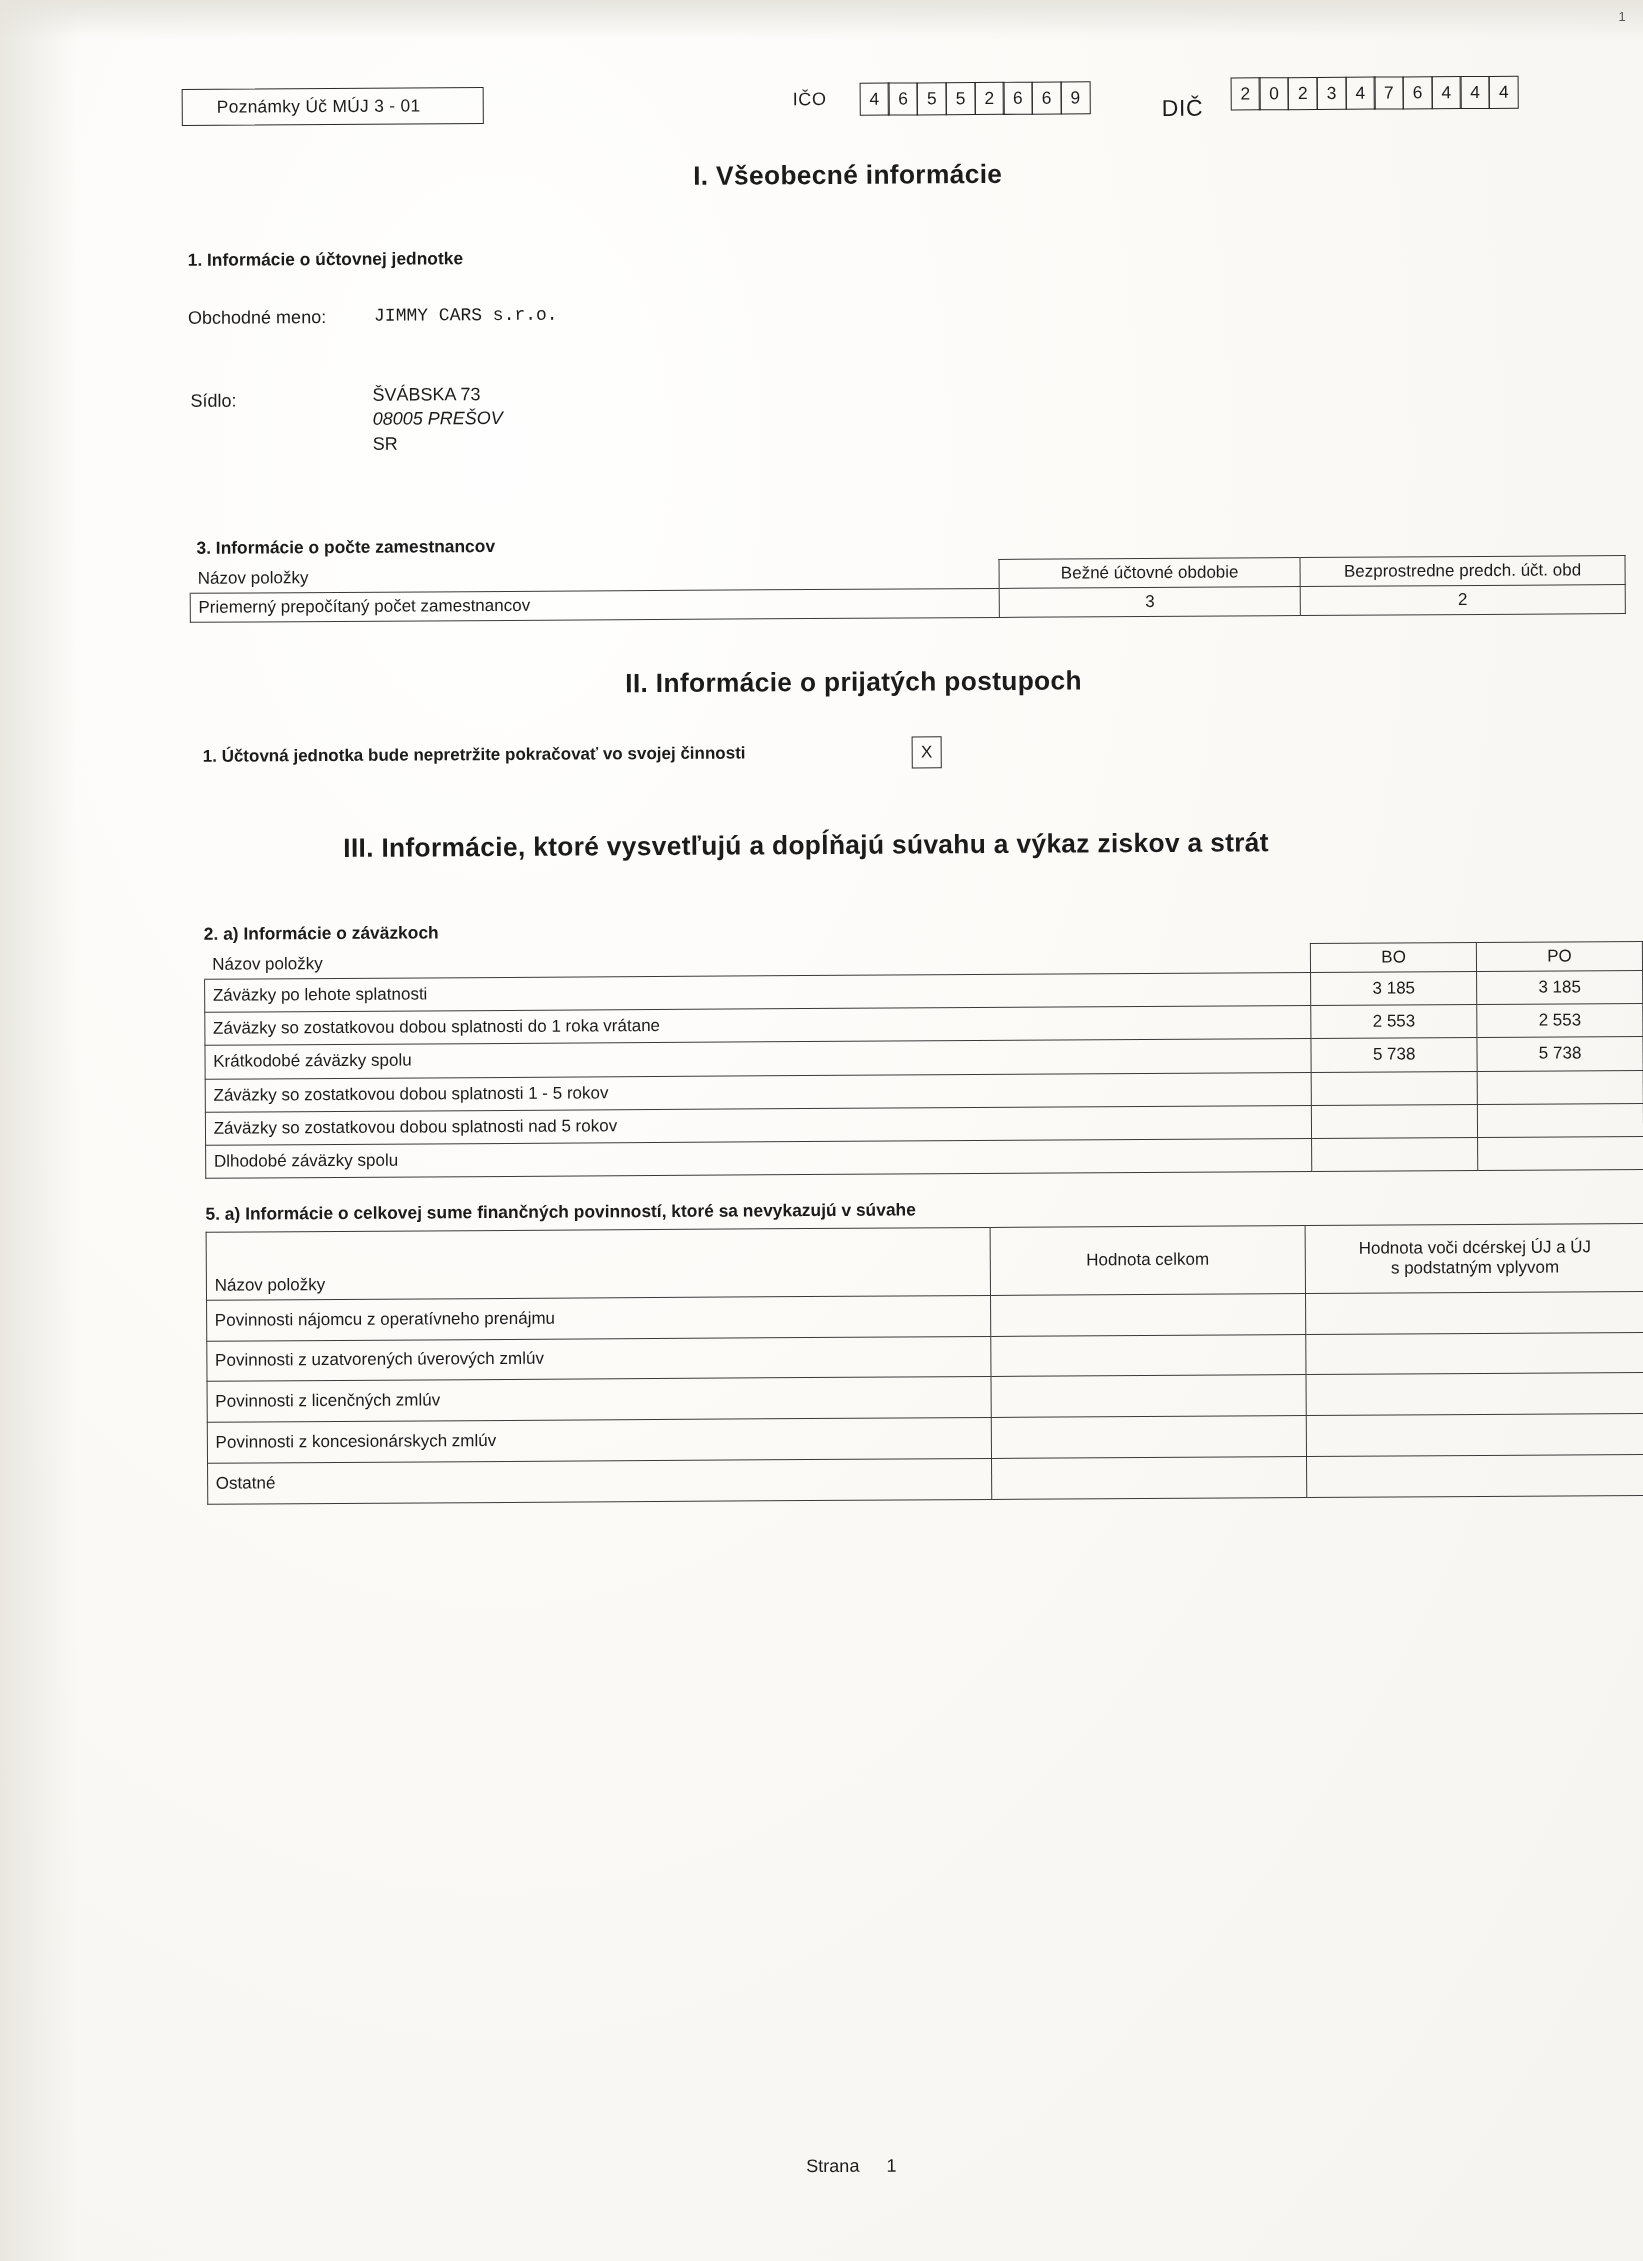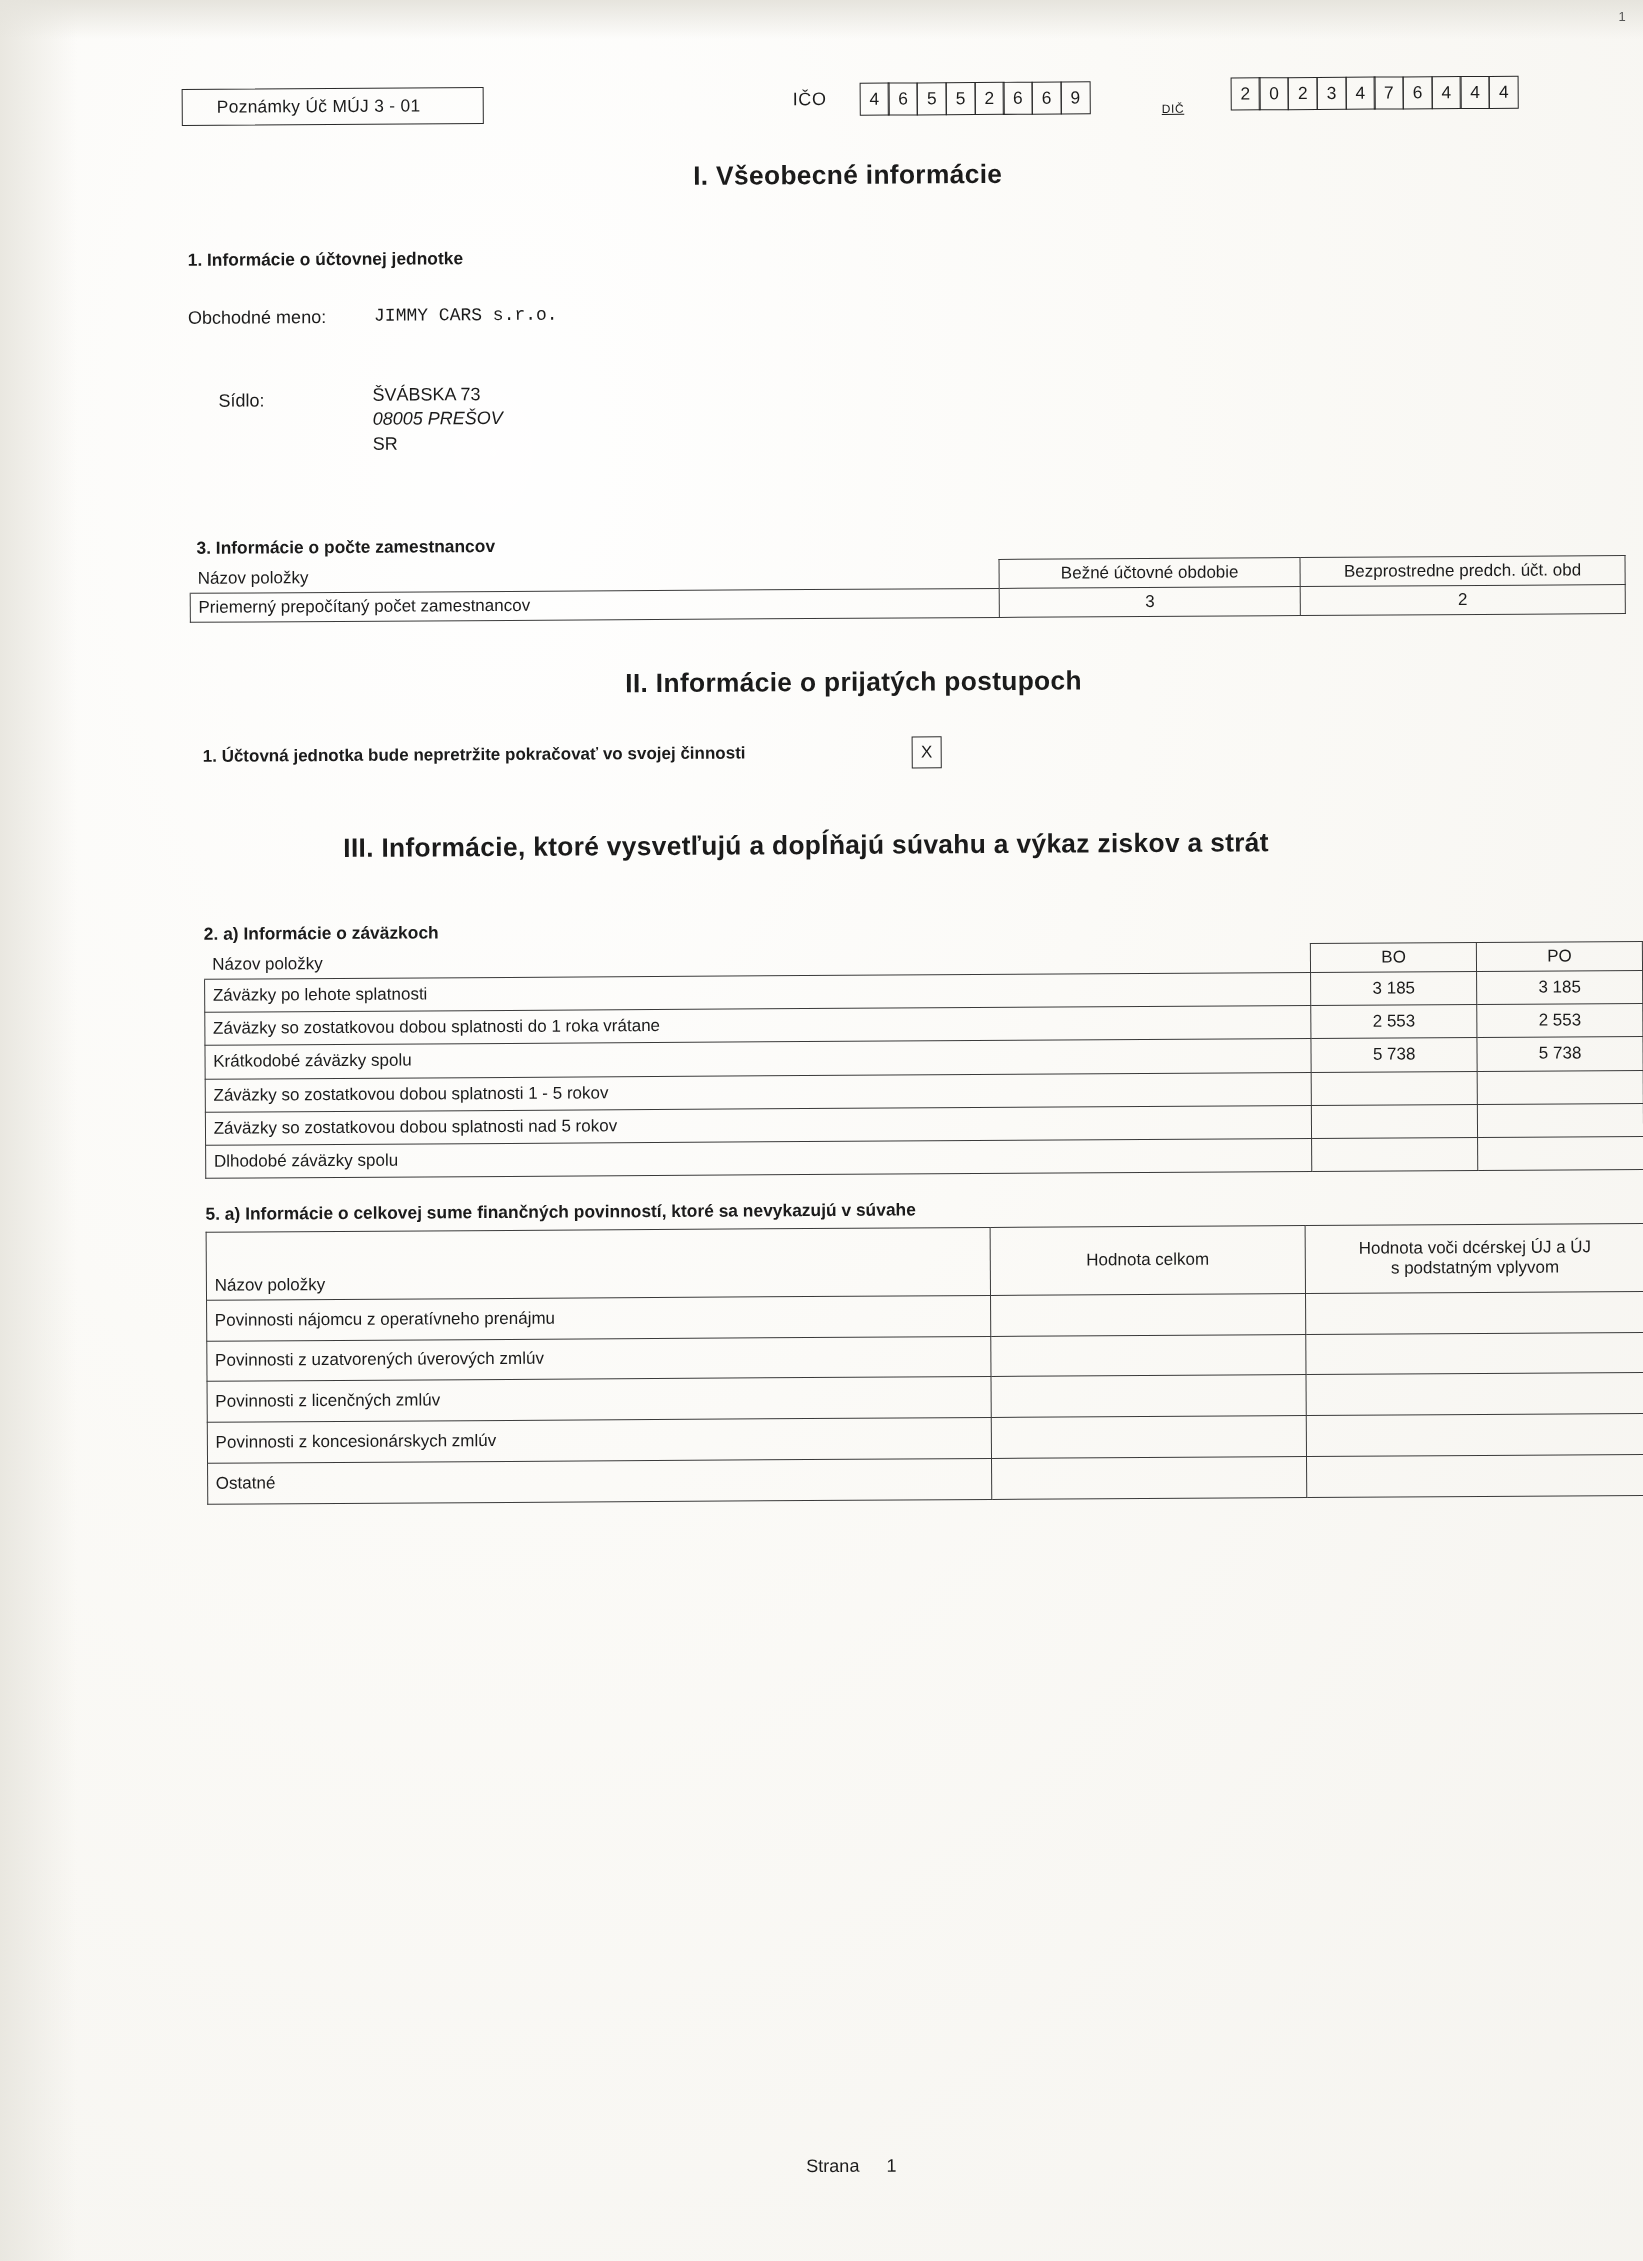--- a/index.html
+++ b/index.html
@@ -54,22 +54,22 @@
     padding-left: 34px;
     box-sizing: border-box;
     font-size: 17.4px;
     letter-spacing: 0.3px;
   }
   .ico-label {
     left: 799px; top: 89px;
     font-size: 18px; letter-spacing: 0.6px;
   }
   .dic-label {
-    left: 1168px; top: 104px;
-    font-size: 12px; letter-spacing: 0.6px; text-decoration: underline;
+    left: 1168px; top: 97px;
+    font-size: 23px; letter-spacing: 0.6px;
   }
   .digit-row { display: flex; }
   .digit {
     width: 28px; height: 31px;
     border: 1.3px solid #262626;
     margin-left: -1.3px;
     display: flex; align-items: center; justify-content: center;
     font-size: 17.4px;
     font-family: "Liberation Sans", sans-serif;
   }
@@ -93,21 +93,21 @@
   }
   .s1 { left: 193px; top: 246px; }
   .s3 { left: 200px; top: 534px; }
   .s2a { left: 205px; top: 920px; }
   .s5a { left: 205px; top: 1200px; }
   .s-ii-1 { left: 205px; top: 743px; font-size: 17px; }
 
   .lbl { font-size: 18px; text-align: center; }
   .lbl-obchodne { left: 193px; top: 304px; }
   .val-obchodne { left: 379px; top: 303px; font-family: Liberation Mono, monospace; }
-  .lbl-sidlo { left: 195px; top: 387px; margin-left: 28px; }
+  .lbl-sidlo { left: 195px; top: 387px; }
   .val-sidlo1 { left: 377px; top: 382px; }
   .val-sidlo2 { left: 377px; top: 406px; font-style: italic; }
   .val-sidlo3 { left: 377px; top: 431px; }
 
   .check-box {
     left: 914px; top: 737px;
     width: 28px; height: 30px;
     border: 1.3px solid #2b2b2b;
     display: flex; align-items: center; justify-content: center;
     font-size: 17px;

